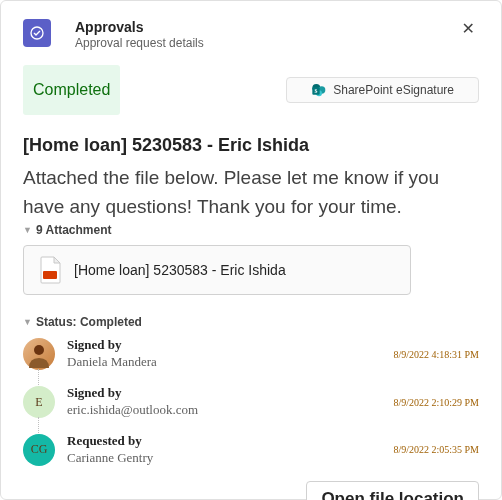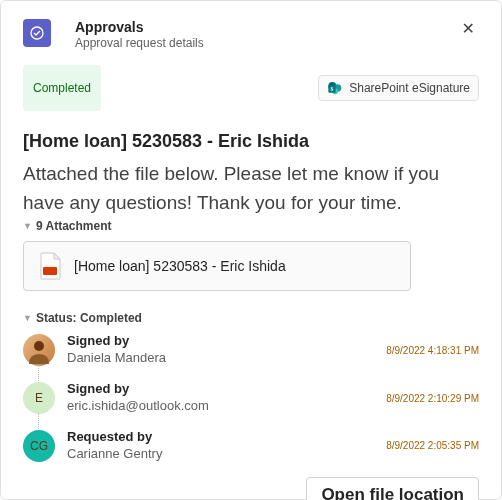--- a/index.html
+++ b/index.html
@@ -60,33 +60,33 @@
     }
     .status-row {
       display: flex;
       justify-content: space-between;
       align-items: center;
       margin-bottom: 20px;
     }
     .status-badge {
       background: #e7f8ec;
       color: #0e700e;
-      font-size: 12px;
+      font-size: 16px;
       font-weight: 400;
       padding: 16px 10px;
       border-radius: 3px;
     }
     .provider {
       display: flex;
       align-items: center;
       gap: 6px;
       font-size: 12px;
       color: #424242;
       border: 1px solid #e0e0e0;
-      padding: 4px 8px;
+      padding: 4px 24px;
       border-radius: 4px;
       background: #fafafa;
     }
     .provider-icon {
       width: 16px;
       height: 16px;
     }
     .title {
       font-size: 18px;
       font-weight: 700;
@@ -138,20 +138,21 @@
       flex-direction: column;
       gap: 14px;
       margin-bottom: 14px;
       position: relative;
     }
     .timeline-item {
       display: flex;
       align-items: center;
       gap: 12px;
       position: relative;
+      font-family: Liberation Serif, serif;
     }
     .timeline-item:not(:last-child)::after {
       content: "";
       position: absolute;
       left: 15px;
       top: 32px;
       width: 1px;
       height: 18px;
       border-left: 1px dotted #c0c0c0;
     }

